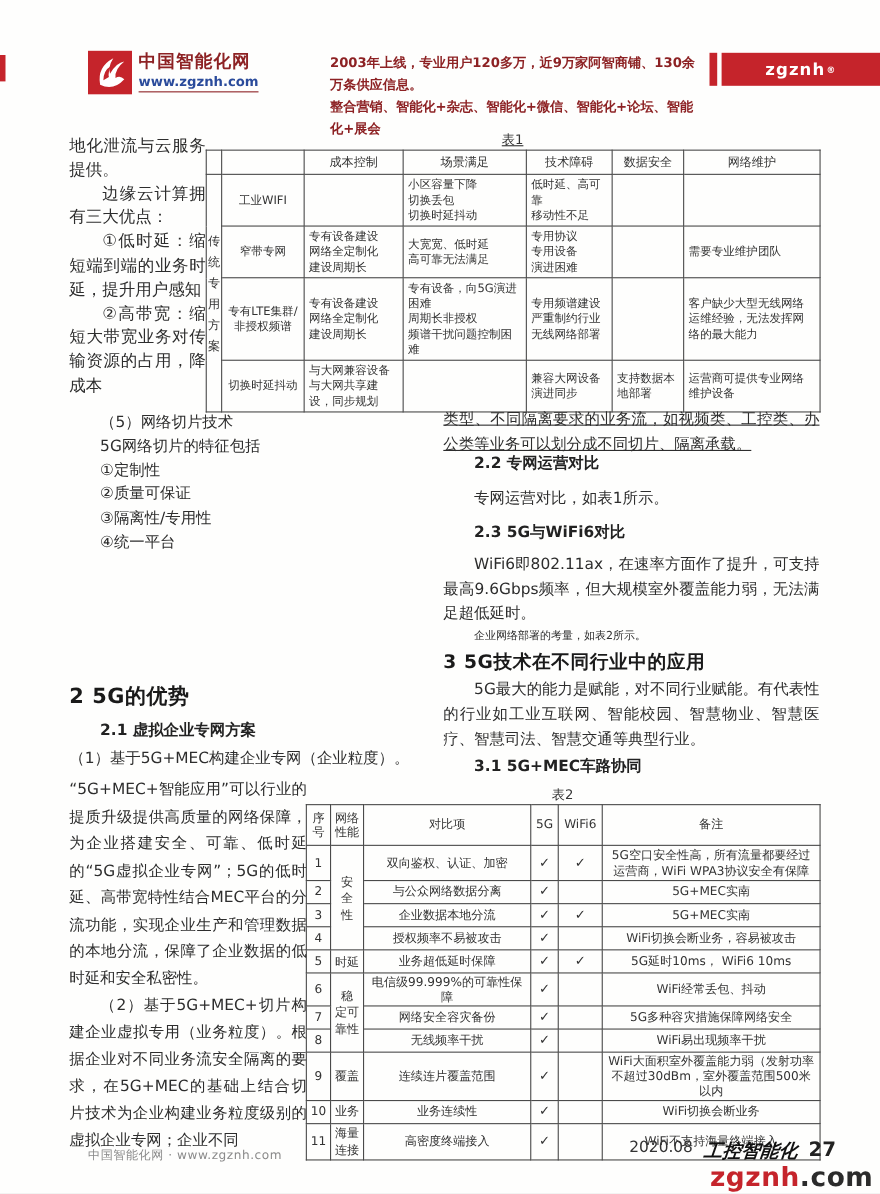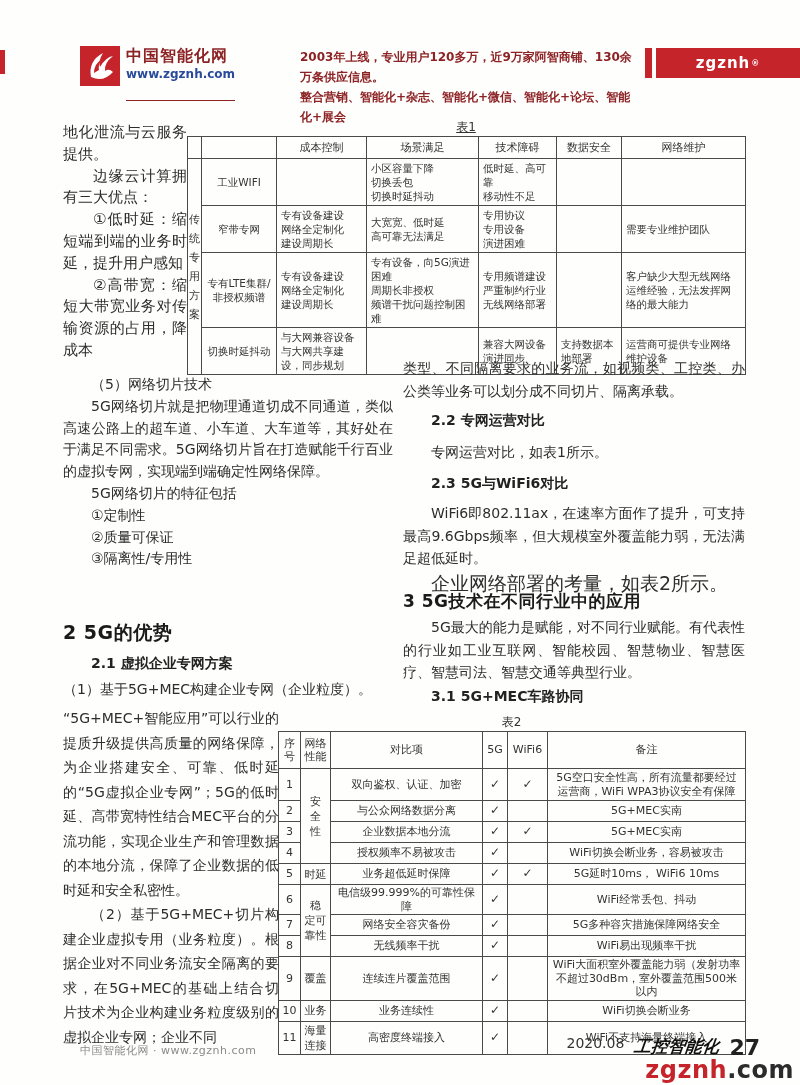--- a/index.html
+++ b/index.html
@@ -4,43 +4,43 @@
 <style>
   html,body{margin:0;padding:0;background:#e9e9e9;}
   #page{position:relative;width:800px;height:1085px;background:#fefefdff;background:#fefefd;
         font-family:"DejaVu Sans","Liberation Sans",sans-serif;color:#2d2d2d;overflow:hidden;margin:0 auto;}
   .abs{position:absolute;}
   
   .bleed{left:0;top:50px;width:5px;height:24px;background:#c5242b;}
   .logo-icon{left:80px;top:46px;width:40px;height:40px;}
   .logo-text{left:126px;top:47px;line-height:1.1;}
   .site-name{font-size:16px;font-weight:bold;color:#8d2224;letter-spacing:1px;}
-  .site-url{font-size:12px;font-weight:bold;color:#2a4b9b;margin-top:3px;border-bottom:1px solid #8d2224;padding-bottom:19px;}
+  .site-url{font-size:12px;font-weight:bold;color:#2a4b9b;margin-top:3px;border-bottom:1px solid #8d2224;padding-bottom:2px;}
   .slogan{left:300px;top:47px;width:340px;font-size:12px;font-weight:bold;color:#8d2224;line-height:20px;}
   .badge-block{left:645px;top:48px;width:7px;height:30px;background:#c5242b;}
   .badge-bar{left:656px;top:48px;width:144px;height:30px;background:#c5242b;color:#fff;
              font-size:15px;font-weight:bold;letter-spacing:1px;display:flex;align-items:center;justify-content:center;}
   .badge-bar sup{font-size:8px;margin-left:1px;}
   
   .rail{left:63px;top:122px;width:124px;font-size:15px;line-height:21.8px;text-align:justify;}
   .rail p,.colA p,.colB p{margin:0;}
   .ind{text-indent:2em;}
   .colA{left:63px;top:374px;width:330px;font-size:14px;line-height:21.8px;text-align:justify;}
   .h2{left:63px;top:620px;font-size:19px;font-weight:bold;color:#1a1a1a;letter-spacing:.5px;}
   .hsub{font-size:14px;font-weight:bold;color:#222;}
   .h21{left:91px;top:655px;}
   .p1lead{left:63px;top:681px;width:332px;font-size:14px;}
   .colB{left:63px;top:706px;width:216px;font-size:14px;line-height:24.5px;text-align:justify;}
   .colR{width:342px;font-size:14px;line-height:22.5px;text-align:justify;}
-  .rcont{left:403px;top:357px;}
+  .rcont{left:403px;top:370px;text-decoration:underline;}
   .h22{left:431px;top:412px;}
   .p22{left:431px;top:444px;font-size:14px;}
   .h23{left:431px;top:475px;}
   .p23{left:403px;top:502px;}
-  .p23b{left:431px;top:571px;font-size:19px;}
+  .p23b{left:431px;top:571px;font-size:10px;}
   .h3{left:403px;top:590px;font-size:17px;font-weight:bold;color:#1a1a1a;letter-spacing:.5px;}
   .p3r{left:403px;top:616px;}
   .h31{left:431px;top:688px;}
   
   .tcap{font-size:12px;color:#333;text-align:center;}
   .cap1{left:187px;top:119px;width:558px;text-decoration:underline;}
   .cap2{left:278px;top:714px;width:467px;}
   table{border-collapse:collapse;table-layout:fixed;}
   td,th{border:1px solid #4a4a4a;vertical-align:middle;font-weight:normal;color:#333;
         white-space:pre-line;overflow:hidden;}
@@ -53,21 +53,21 @@
   .t2 th{font-size:11px;text-align:center;height:34px;}
   .t2 td{padding:1px 3px;text-align:center;}
   .t2 td.grp{line-height:15px;}
   .check{font-size:12px;}
   
   .foot-left{left:80px;top:1043px;font-size:11px;color:#8a8a8a;letter-spacing:.5px;}
   .foot-right{left:560px;top:1035px;width:200px;display:flex;align-items:flex-start;justify-content:flex-end;gap:10px;}
   .issue{font-size:14px;color:#333;}
   .journal{font-size:17px;font-weight:bold;font-style:italic;color:#111;
            font-family:"DejaVu Serif","Liberation Serif",serif;transform:skewX(-6deg);}
-  .pageno{font-size:22px;font-weight:bold;color:#222;}
+  .pageno{font-size:18px;font-weight:bold;color:#222;}
   .footurl{right:6px;top:1056px;font-size:24px;font-weight:bold;letter-spacing:.5px;}
   .footurl .red{color:#c5242b;}
   .footurl .dark{color:#2b2b2b;}
 </style>
 </head>
 <body>
 
 <div id="page">
 
   <div class="abs bleed"></div>
@@ -172,25 +172,25 @@
       <td></td>
       <td>兼容大网设备演进同步</td>
       <td>支持数据本地部署</td>
       <td>运营商可提供专业网络维护设备</td>
     </tr>
   </tbody>
     </table>
 
   <div class="abs colA">
     <p class="ind">（5）网络切片技术</p>
-    <p class="ind">5G网络切片就是把物理通道切成不同通道，类似高速公路上的超车道、小车道、大车道等，其好处在于满足不同需求。5G网络切片旨在打造赋能千行百业的虚拟专网，实现端到端确定性网络保障。</p>
     <p class="ind">5G网络切片的特征包括</p>
     <p class="ind">①定制性</p>
     <p class="ind">②质量可保证</p>
     <p class="ind">③隔离性/专用性</p>
+    <p class="ind">④统一平台</p>
   </div>
 
   <div class="abs h2">2 5G的优势</div>
   <div class="abs hsub h21">2.1 虚拟企业专网方案</div>
   <div class="abs p1lead">（1）基于5G+MEC构建企业专网（企业粒度）。</div>
 
   <div class="abs colB">
     <p>“5G+MEC+智能应用”可以行业的提质升级提供高质量的网络保障，为企业搭建安全、可靠、低时延的“5G虚拟企业专网”；5G的低时延、高带宽特性结合MEC平台的分流功能，实现企业生产和管理数据的本地分流，保障了企业数据的低时延和安全私密性。</p>
     <p class="ind">（2）基于5G+MEC+切片构建企业虚拟专用（业务粒度）。根据企业对不同业务流安全隔离的要求，在5G+MEC的基础上结合切片技术为企业构建业务粒度级别的虚拟企业专网；企业不同</p>
   </div>

